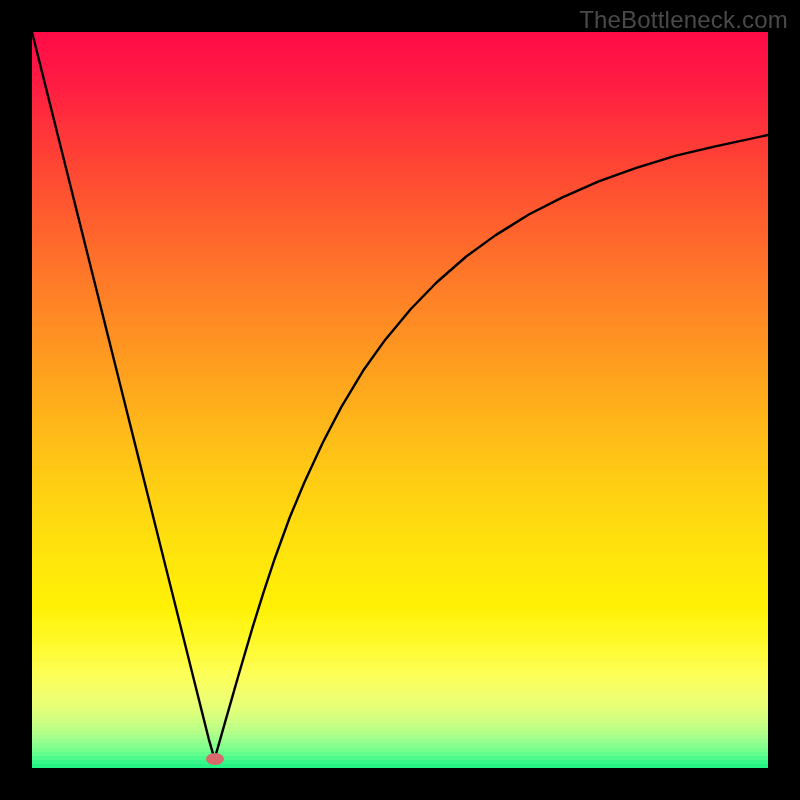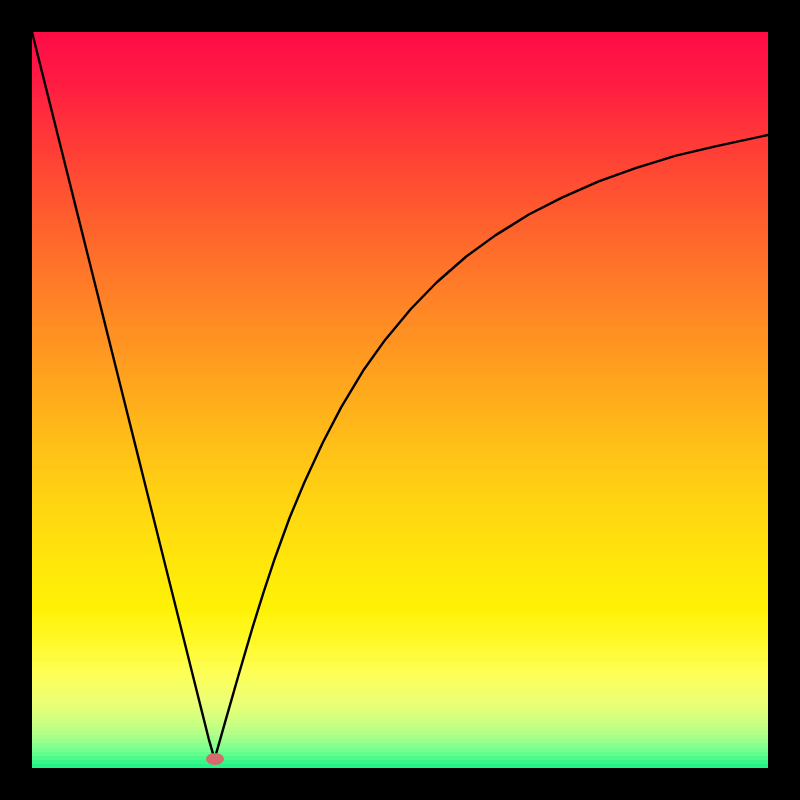--- a/index.html
+++ b/index.html
@@ -55,20 +55,21 @@
     height: 12px;
     border-radius: 50% / 50%;
     transform: translate(-50%, -50%);
   }
 </style>
 </head>
 <body>
 
 <div class="frame">
 
+  <div class="watermark">TheBottleneck.com</div>
 
   <div class="plot-area">
     <div class="gradient" id="gradient">
         <div class="band" style="top: 0px; height: 4.68889px; background: rgb(255, 12, 71);"></div>
         <div class="band" style="top: 4.08889px; height: 4.68889px; background: rgb(255, 13, 70);"></div>
         <div class="band" style="top: 8.17778px; height: 4.68889px; background: rgb(255, 14, 70);"></div>
         <div class="band" style="top: 12.2667px; height: 4.68889px; background: rgb(255, 16, 70);"></div>
         <div class="band" style="top: 16.3556px; height: 4.68889px; background: rgb(255, 17, 69);"></div>
         <div class="band" style="top: 20.4444px; height: 4.68889px; background: rgb(255, 18, 69);"></div>
         <div class="band" style="top: 24.5333px; height: 4.68889px; background: rgb(255, 20, 68);"></div>

